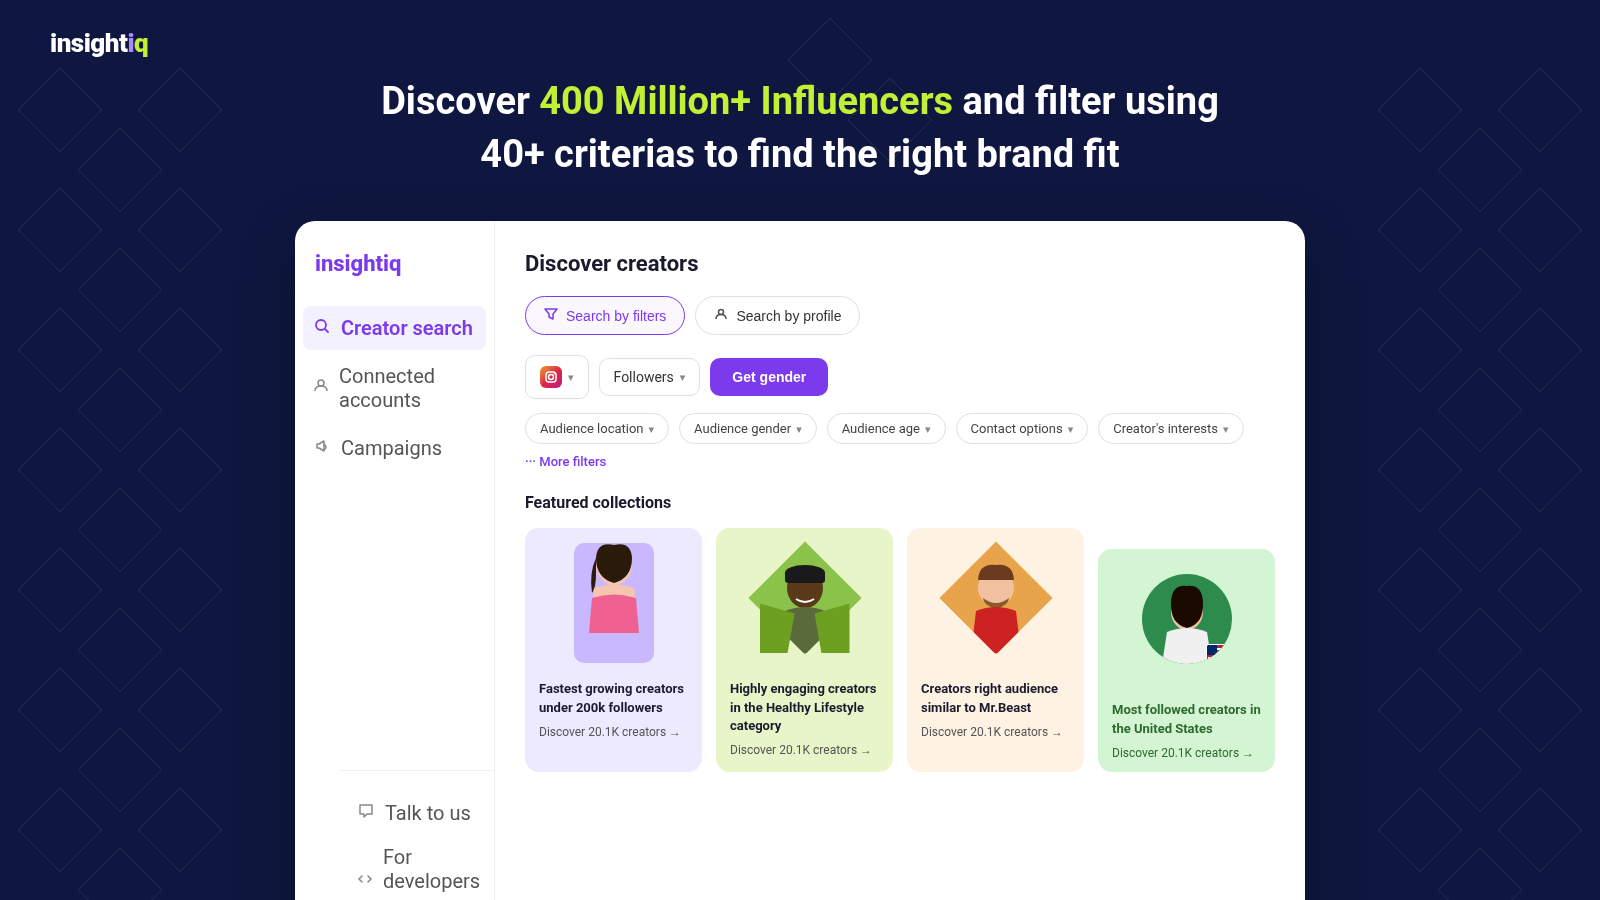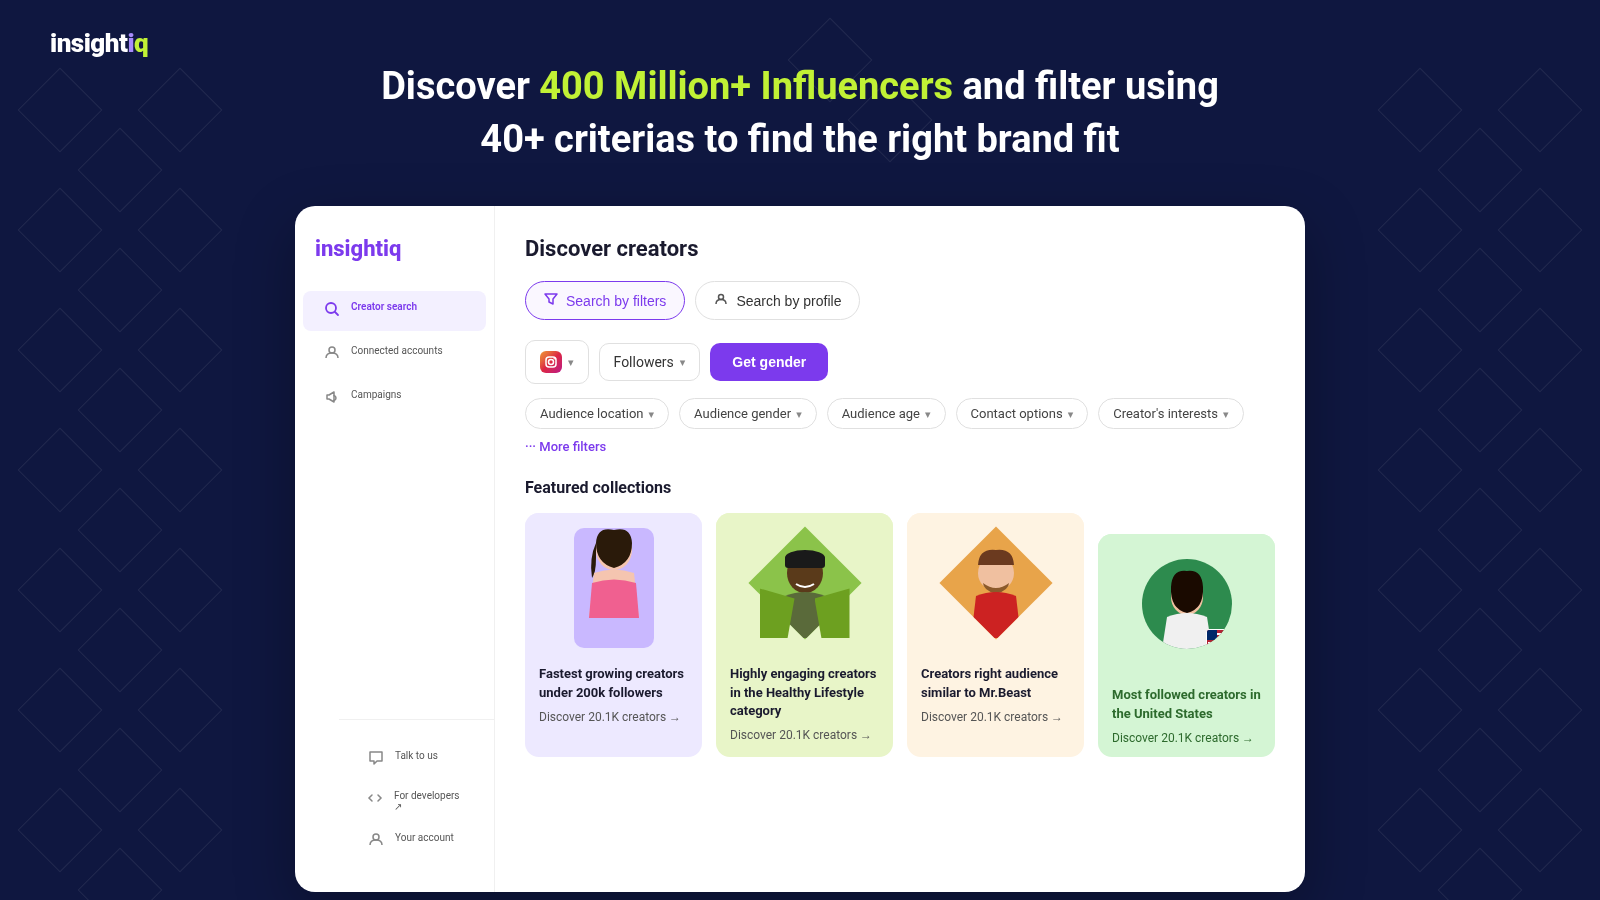--- a/index.html
+++ b/index.html
@@ -31,20 +31,21 @@
       text-align: center;
       padding: 60px 20px 40px;
       position: relative;
       z-index: 2;
     }
     .header-title {
       font-size: 38px;
       font-weight: 700;
       color: #ffffff;
       line-height: 1.4;
+      margin-top: 15px;
     }
     .header-title .highlight {
       color: #c1f135;
     }
 
     
     .main-card {
       position: relative;
       z-index: 2;
       background: #ffffff;
@@ -75,27 +76,27 @@
       color: #7c3aed;
     }
 
     .sidebar-nav {
       display: flex;
       flex-direction: column;
       gap: 4px;
     }
     .nav-item {
       display: flex;
-      align-items: flex-start;
+      align-items: center;
       gap: 10px;
-      padding: 10px 20px;
+      padding: 10px 10px;
       cursor: pointer;
       border-radius: 8px;
       margin: 0 8px;
-      font-size: 10px;
+      font-size: 20px;
       color: #555;
       transition: background 0.2s;
     }
     .nav-item.active {
       background: #f3f0ff;
       color: #7c3aed;
       font-weight: 600;
     }
     .nav-icon {
       font-size: 16px;

